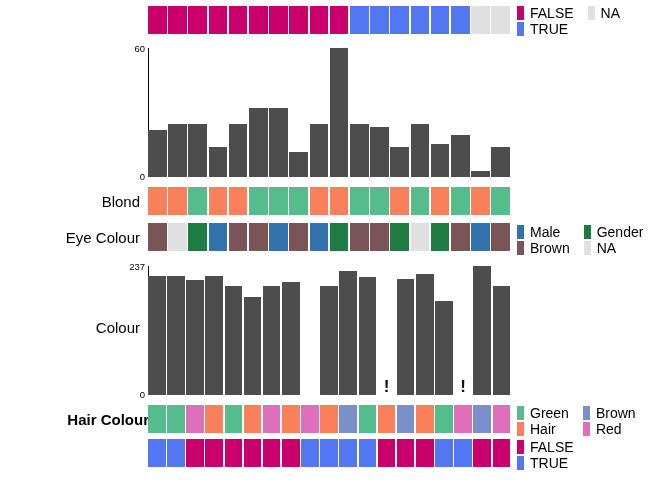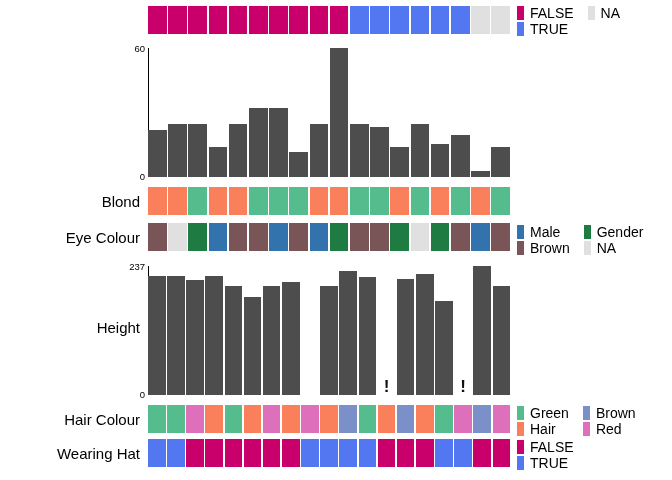--- a/index.html
+++ b/index.html
@@ -213,21 +213,21 @@
           <span class="swatch" style="background: rgb(122, 85, 87);"></span>
           <span class="ltext">Brown</span>
         </div>
         <div class="litem">
           <span class="swatch" style="background: rgb(224, 224, 224);"></span>
           <span class="ltext">NA</span>
         </div>
       </div>
   </div>
 
-  <div class="row-label" style="left:20px;top:320px;width:120px;">Height</div>
+  <div class="row-label" style="left:20px;top:320px;width:120px;">Colour</div>
   <div class="barpanel" style="left:148px;top:266px;width:362px;height:129px;">
     <div class="axis-line"></div>
     <div class="axis-top">237</div>
     <div class="axis-bot">0</div>
     <div class="bars" id="bars-height">
         <div class="barslot">
           <div class="bar" style="height: 92.3469%; background: rgb(77, 77, 77);"></div>
         </div>
         <div class="barslot">
           <div class="bar" style="height: 92.3469%; background: rgb(77, 77, 77);"></div>
@@ -277,21 +277,21 @@
         </div>
         <div class="barslot">
           <div class="bar" style="height: 100%; background: rgb(77, 77, 77);"></div>
         </div>
         <div class="barslot">
           <div class="bar" style="height: 84.6939%; background: rgb(77, 77, 77);"></div>
         </div>
       </div>
   </div>
 
-  <div class="row-label" style="left:10px;top:412px;width:130px;">Hair Colour</div>
+  <div class="row-label" style="left:19px;top:412px;width:130px;font-weight:bold;">Hair Colour</div>
   <div class="strip" id="strip-hair" style="left:148px;top:405px;width:362px;height:28px;">
       <div class="cell" style="flex: 1 1 0px; background: rgb(85, 188, 142);"></div>
       <div class="cell" style="flex: 1 1 0px; background: rgb(85, 188, 142);"></div>
       <div class="cell" style="flex: 1 1 0px; background: rgb(221, 111, 187);"></div>
       <div class="cell" style="flex: 1 1 0px; background: rgb(249, 128, 90);"></div>
       <div class="cell" style="flex: 1 1 0px; background: rgb(85, 188, 142);"></div>
       <div class="cell" style="flex: 1 1 0px; background: rgb(249, 128, 90);"></div>
       <div class="cell" style="flex: 1 1 0px; background: rgb(221, 111, 187);"></div>
       <div class="cell" style="flex: 1 1 0px; background: rgb(249, 128, 90);"></div>
       <div class="cell" style="flex: 1 1 0px; background: rgb(221, 111, 187);"></div>
@@ -320,21 +320,20 @@
           <span class="swatch" style="background: rgb(249, 128, 90);"></span>
           <span class="ltext">Hair</span>
         </div>
         <div class="litem">
           <span class="swatch" style="background: rgb(221, 111, 187);"></span>
           <span class="ltext">Red</span>
         </div>
       </div>
   </div>
 
-  <div class="row-label" style="left:4px;top:446px;width:136px;">Wearing Hat</div>
   <div class="strip" id="strip-hat" style="left:148px;top:439px;width:362px;height:28px;">
       <div class="cell" style="flex: 1 1 0px; background: rgb(82, 119, 240);"></div>
       <div class="cell" style="flex: 1 1 0px; background: rgb(82, 119, 240);"></div>
       <div class="cell" style="flex: 1 1 0px; background: rgb(201, 0, 107);"></div>
       <div class="cell" style="flex: 1 1 0px; background: rgb(201, 0, 107);"></div>
       <div class="cell" style="flex: 1 1 0px; background: rgb(201, 0, 107);"></div>
       <div class="cell" style="flex: 1 1 0px; background: rgb(201, 0, 107);"></div>
       <div class="cell" style="flex: 1 1 0px; background: rgb(201, 0, 107);"></div>
       <div class="cell" style="flex: 1 1 0px; background: rgb(201, 0, 107);"></div>
       <div class="cell" style="flex: 1 1 0px; background: rgb(82, 119, 240);"></div>

